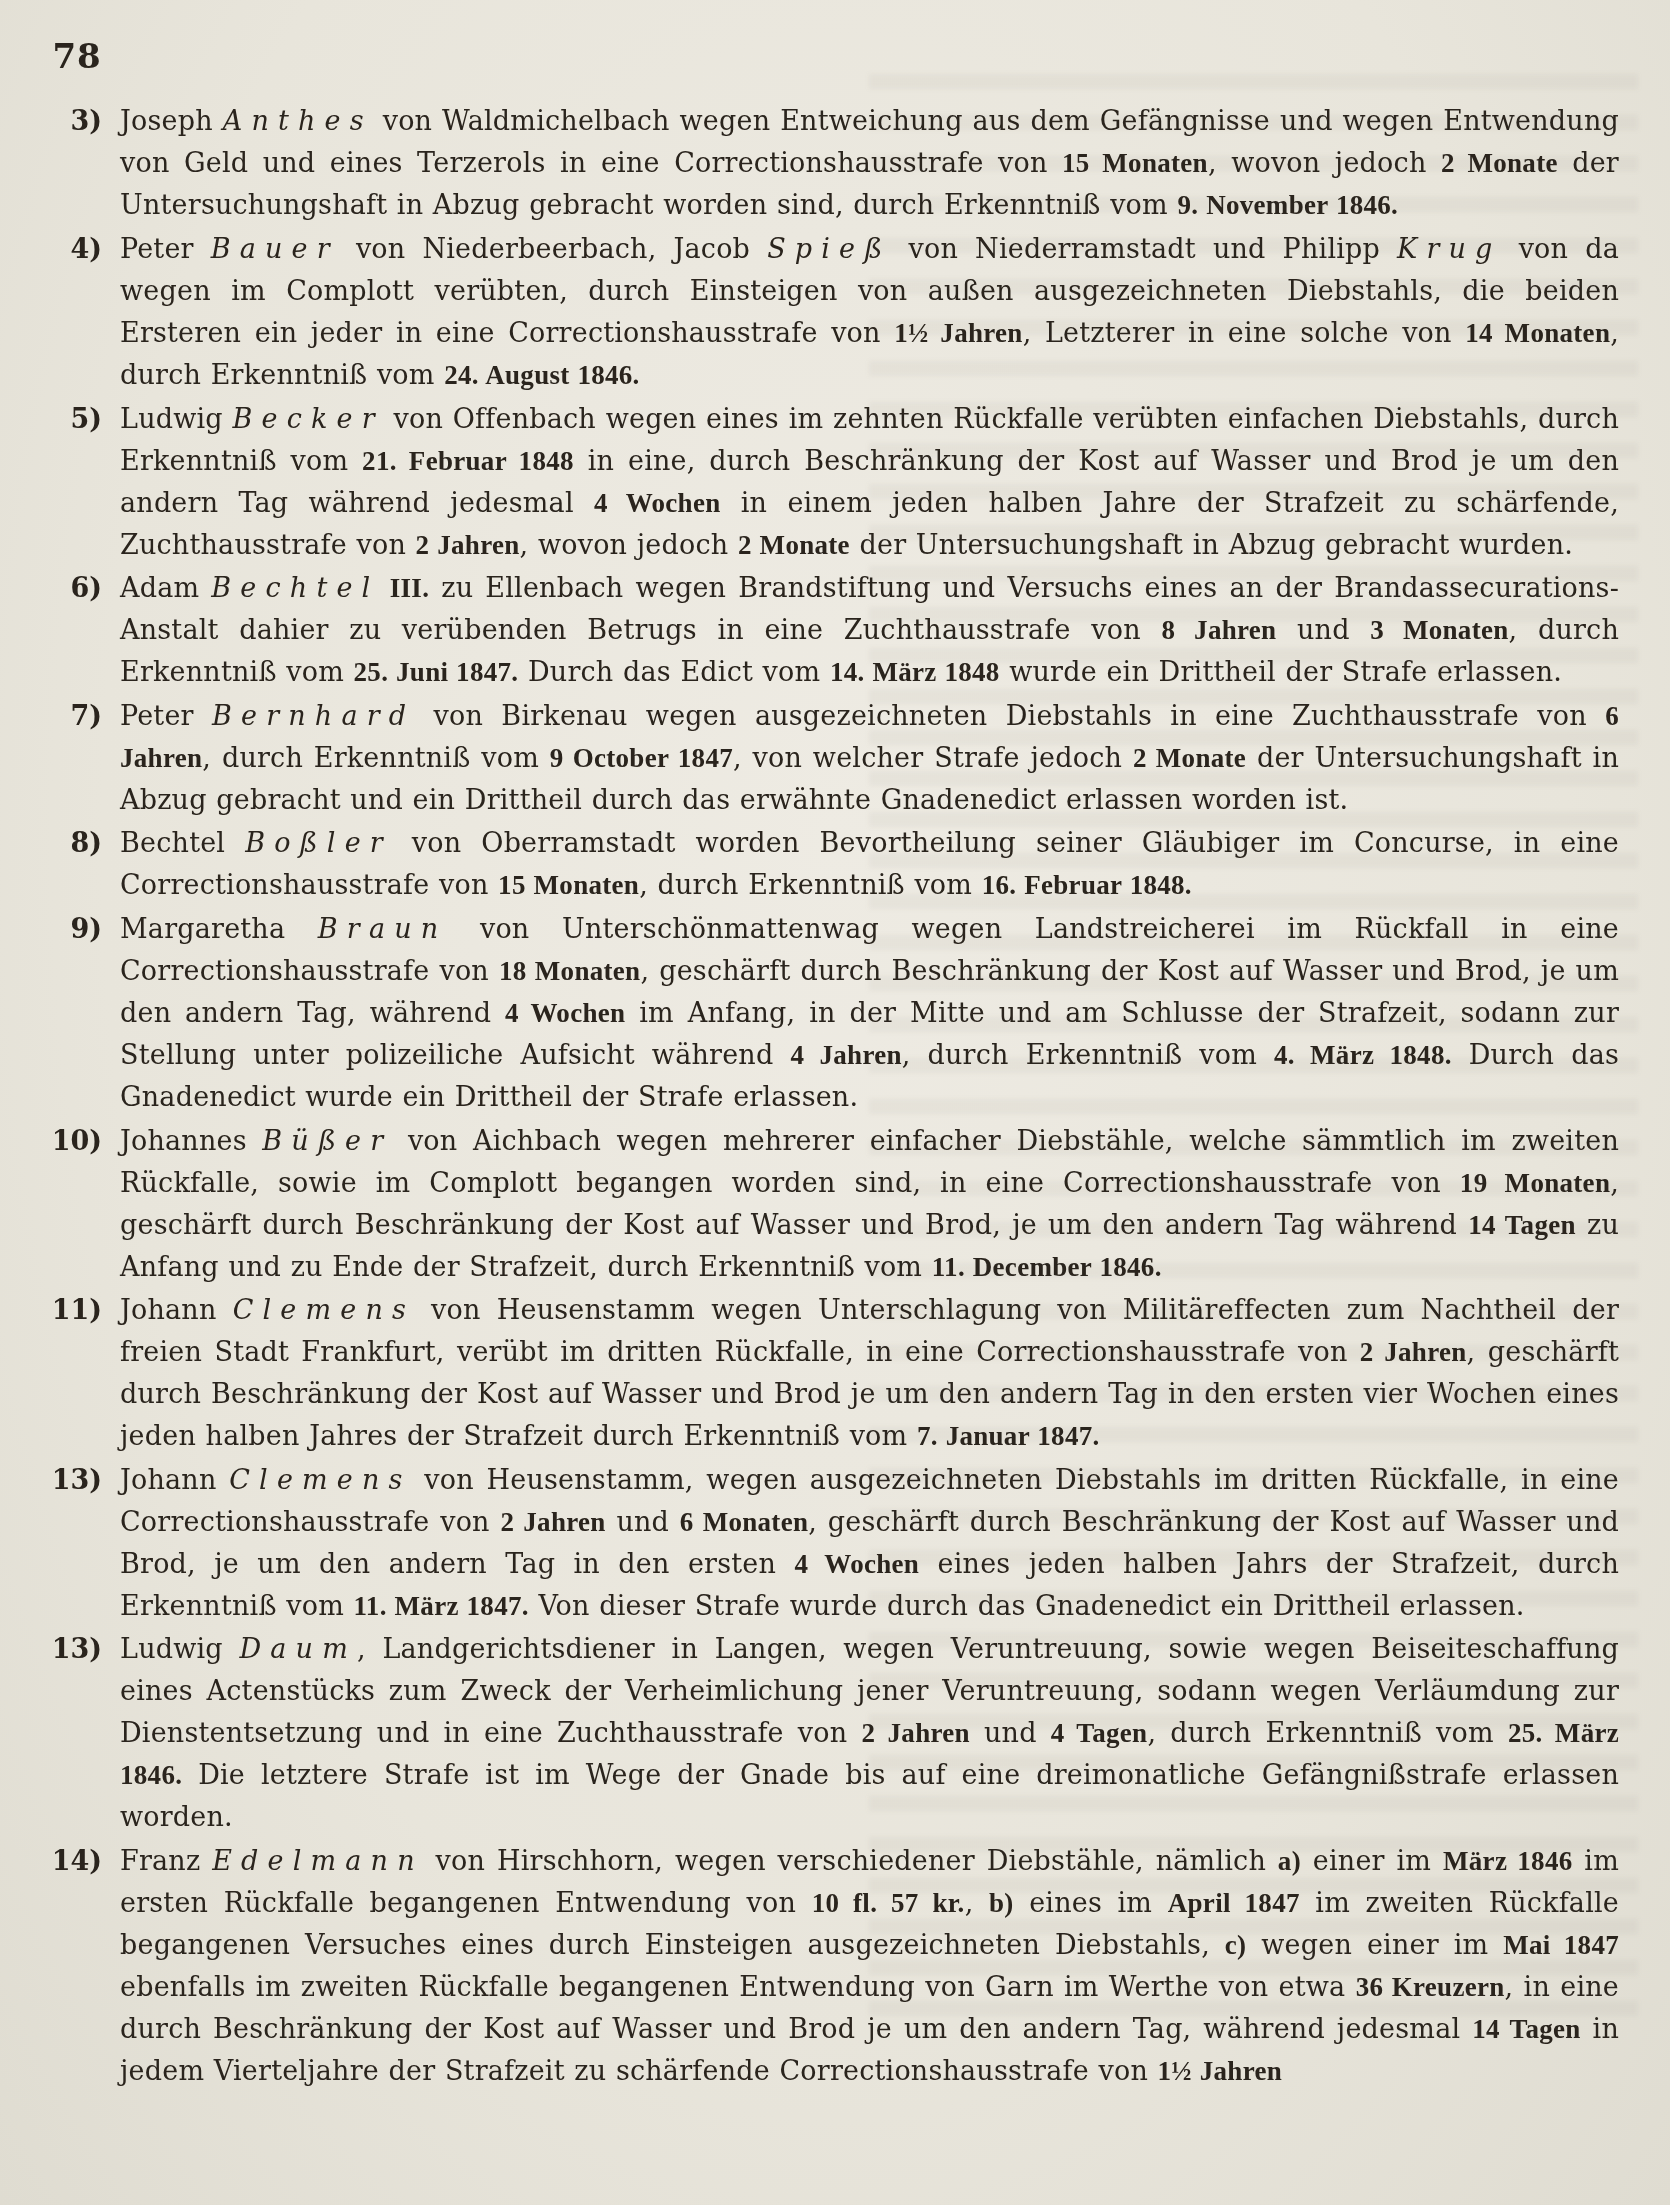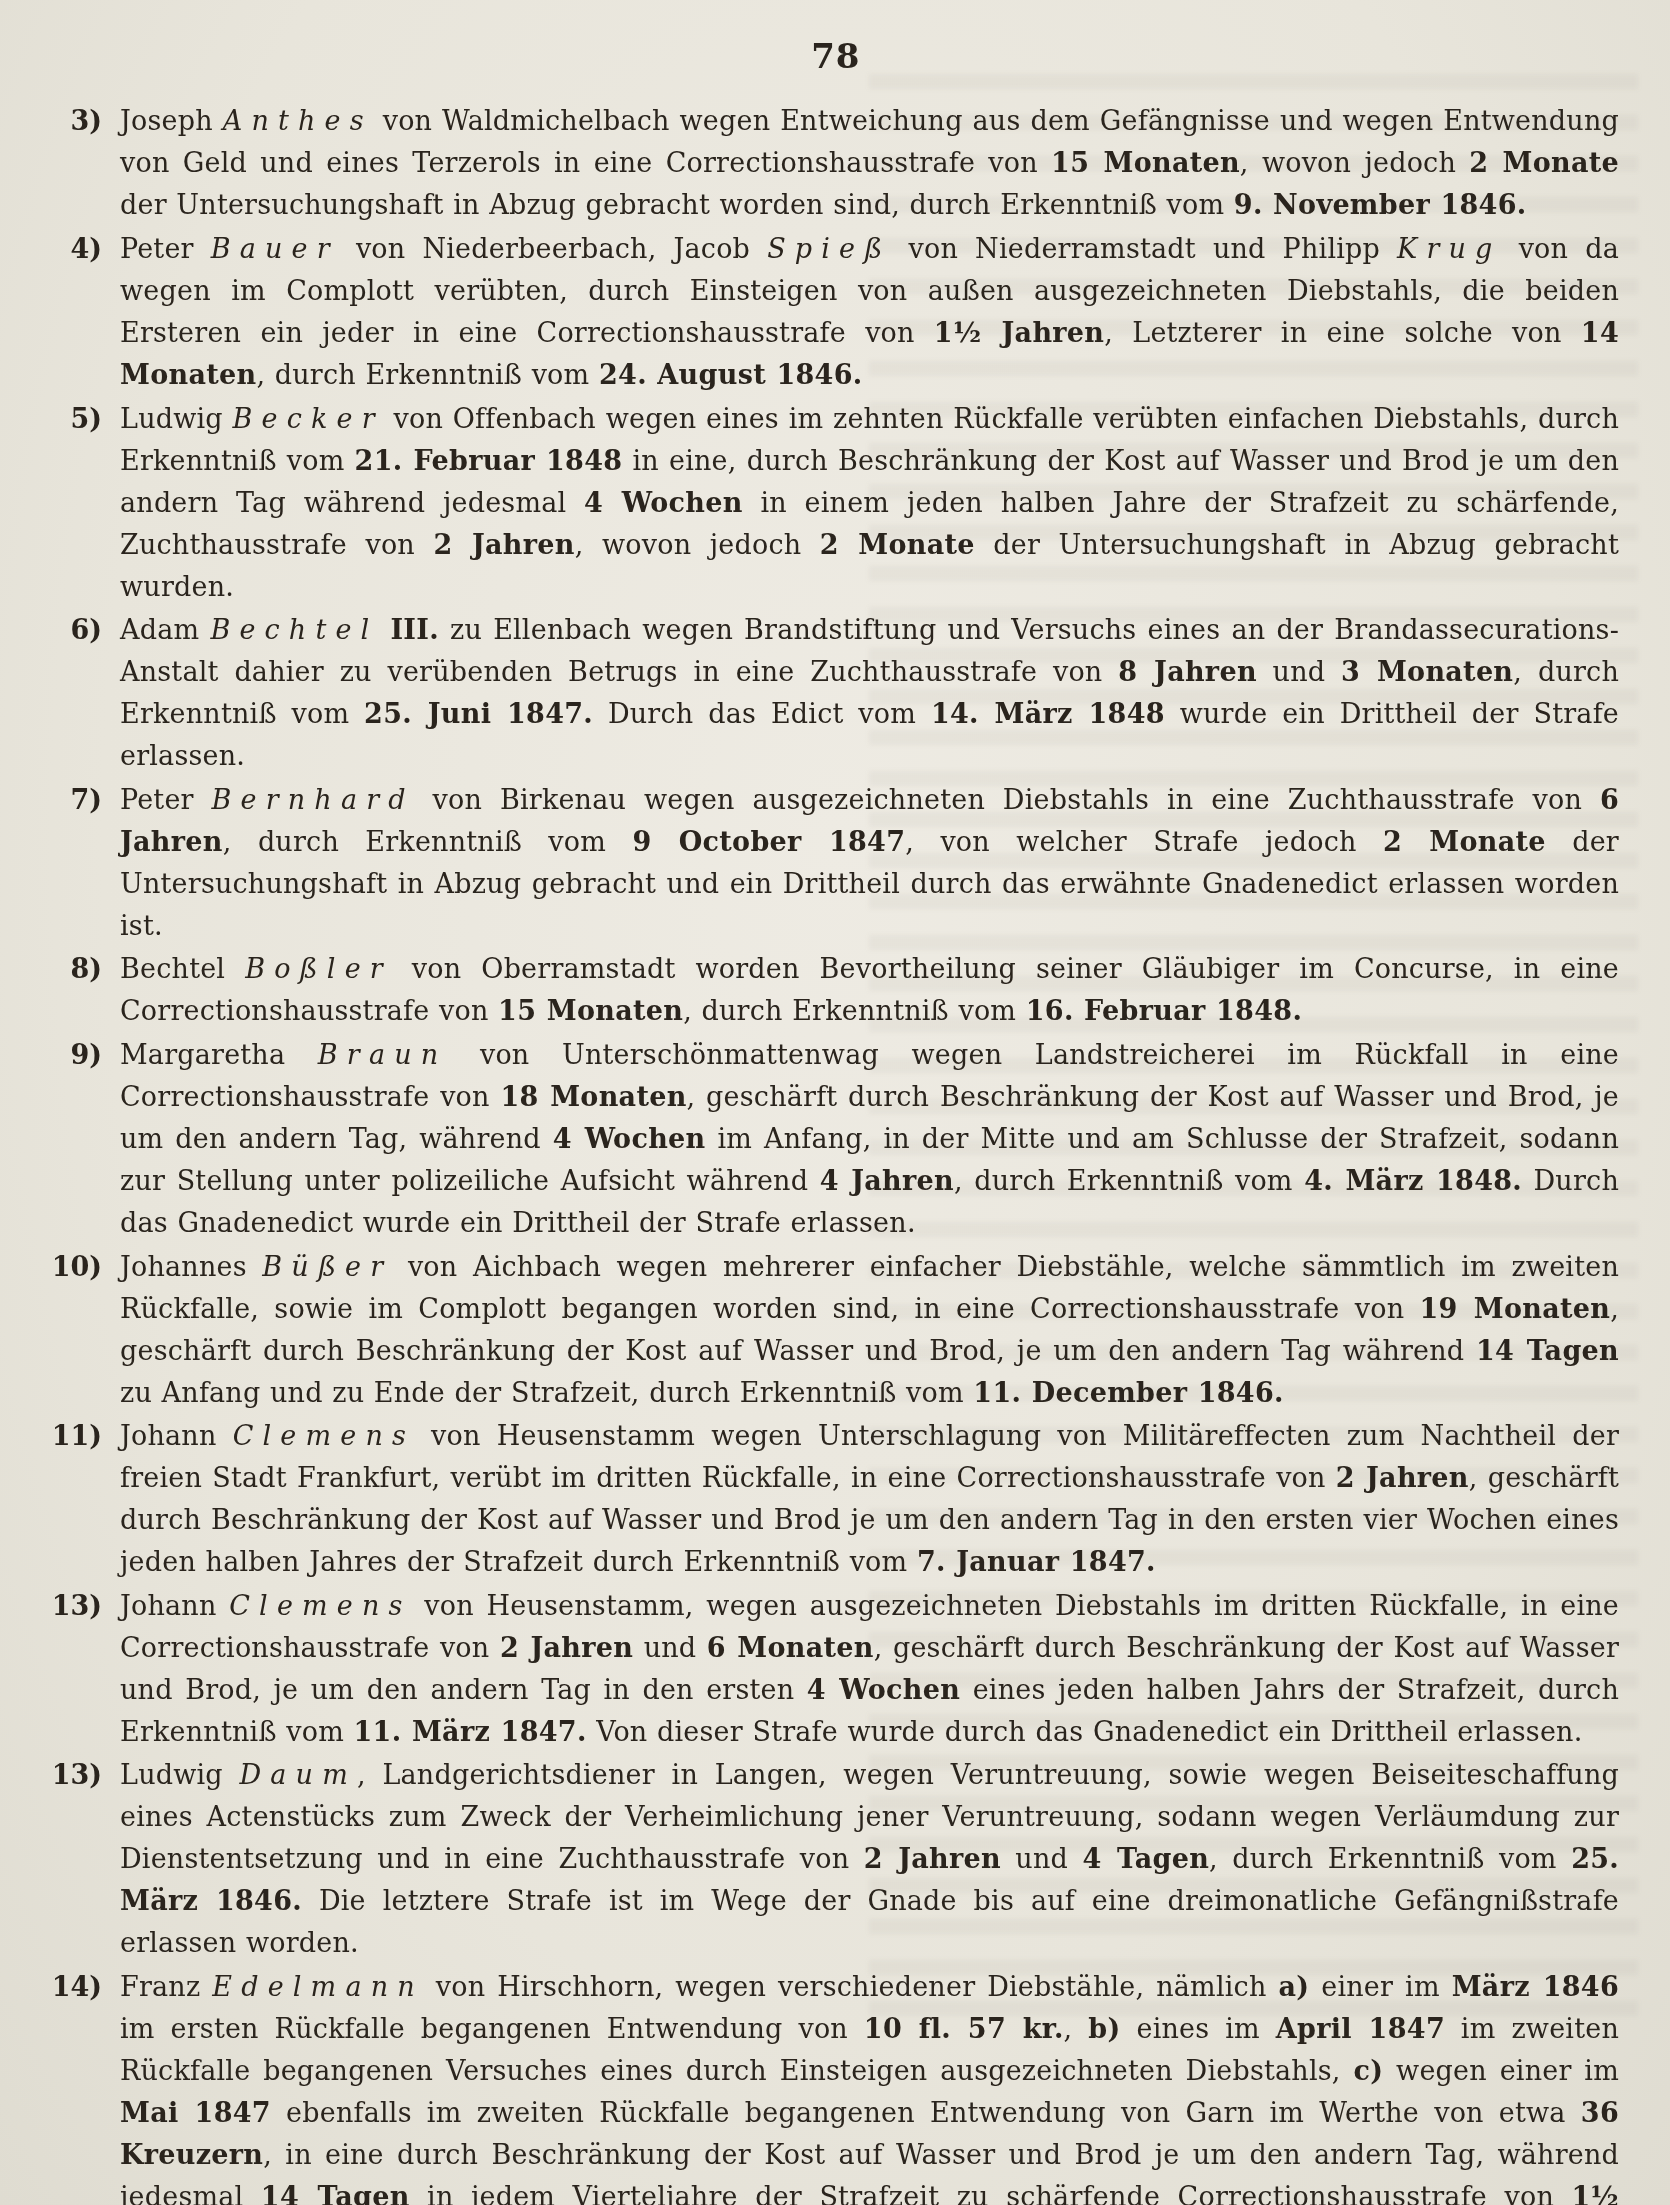--- a/index.html
+++ b/index.html
@@ -35,21 +35,20 @@
       rgba(0,0,0,0) 14.7px, rgba(0,0,0,0) 41px
     );
     filter: blur(2.5px);
     pointer-events: none;
   }
   .page-number {
     font-size: 34px;
     font-weight: bold;
     letter-spacing: 0.8px;
     margin: 4.9px 0 24.5px 1.6px;
-    text-align: center;
   }
   .entries {
     position: relative;
   }
   .entry {
     display: flex;
     align-items: flex-start;
     margin-bottom: 1.6px;
   }
   .entry-num {
@@ -69,20 +68,21 @@
     letter-spacing: 0.2px;
     word-spacing: 0.8px;
   }
   .sperr {
     letter-spacing: 0.34em;
     font-style: italic;
   }
   .numrun {
     font-weight: bold;
     letter-spacing: 0.3px;
+    font-family: Liberation Serif, serif;
   }
   .plain {}
 </style>
 </head>
 <body>
 
 <div class="page">
   <div class="bleed"></div>
   <div class="page-number">78</div>
   <div class="entries" id="entries">

